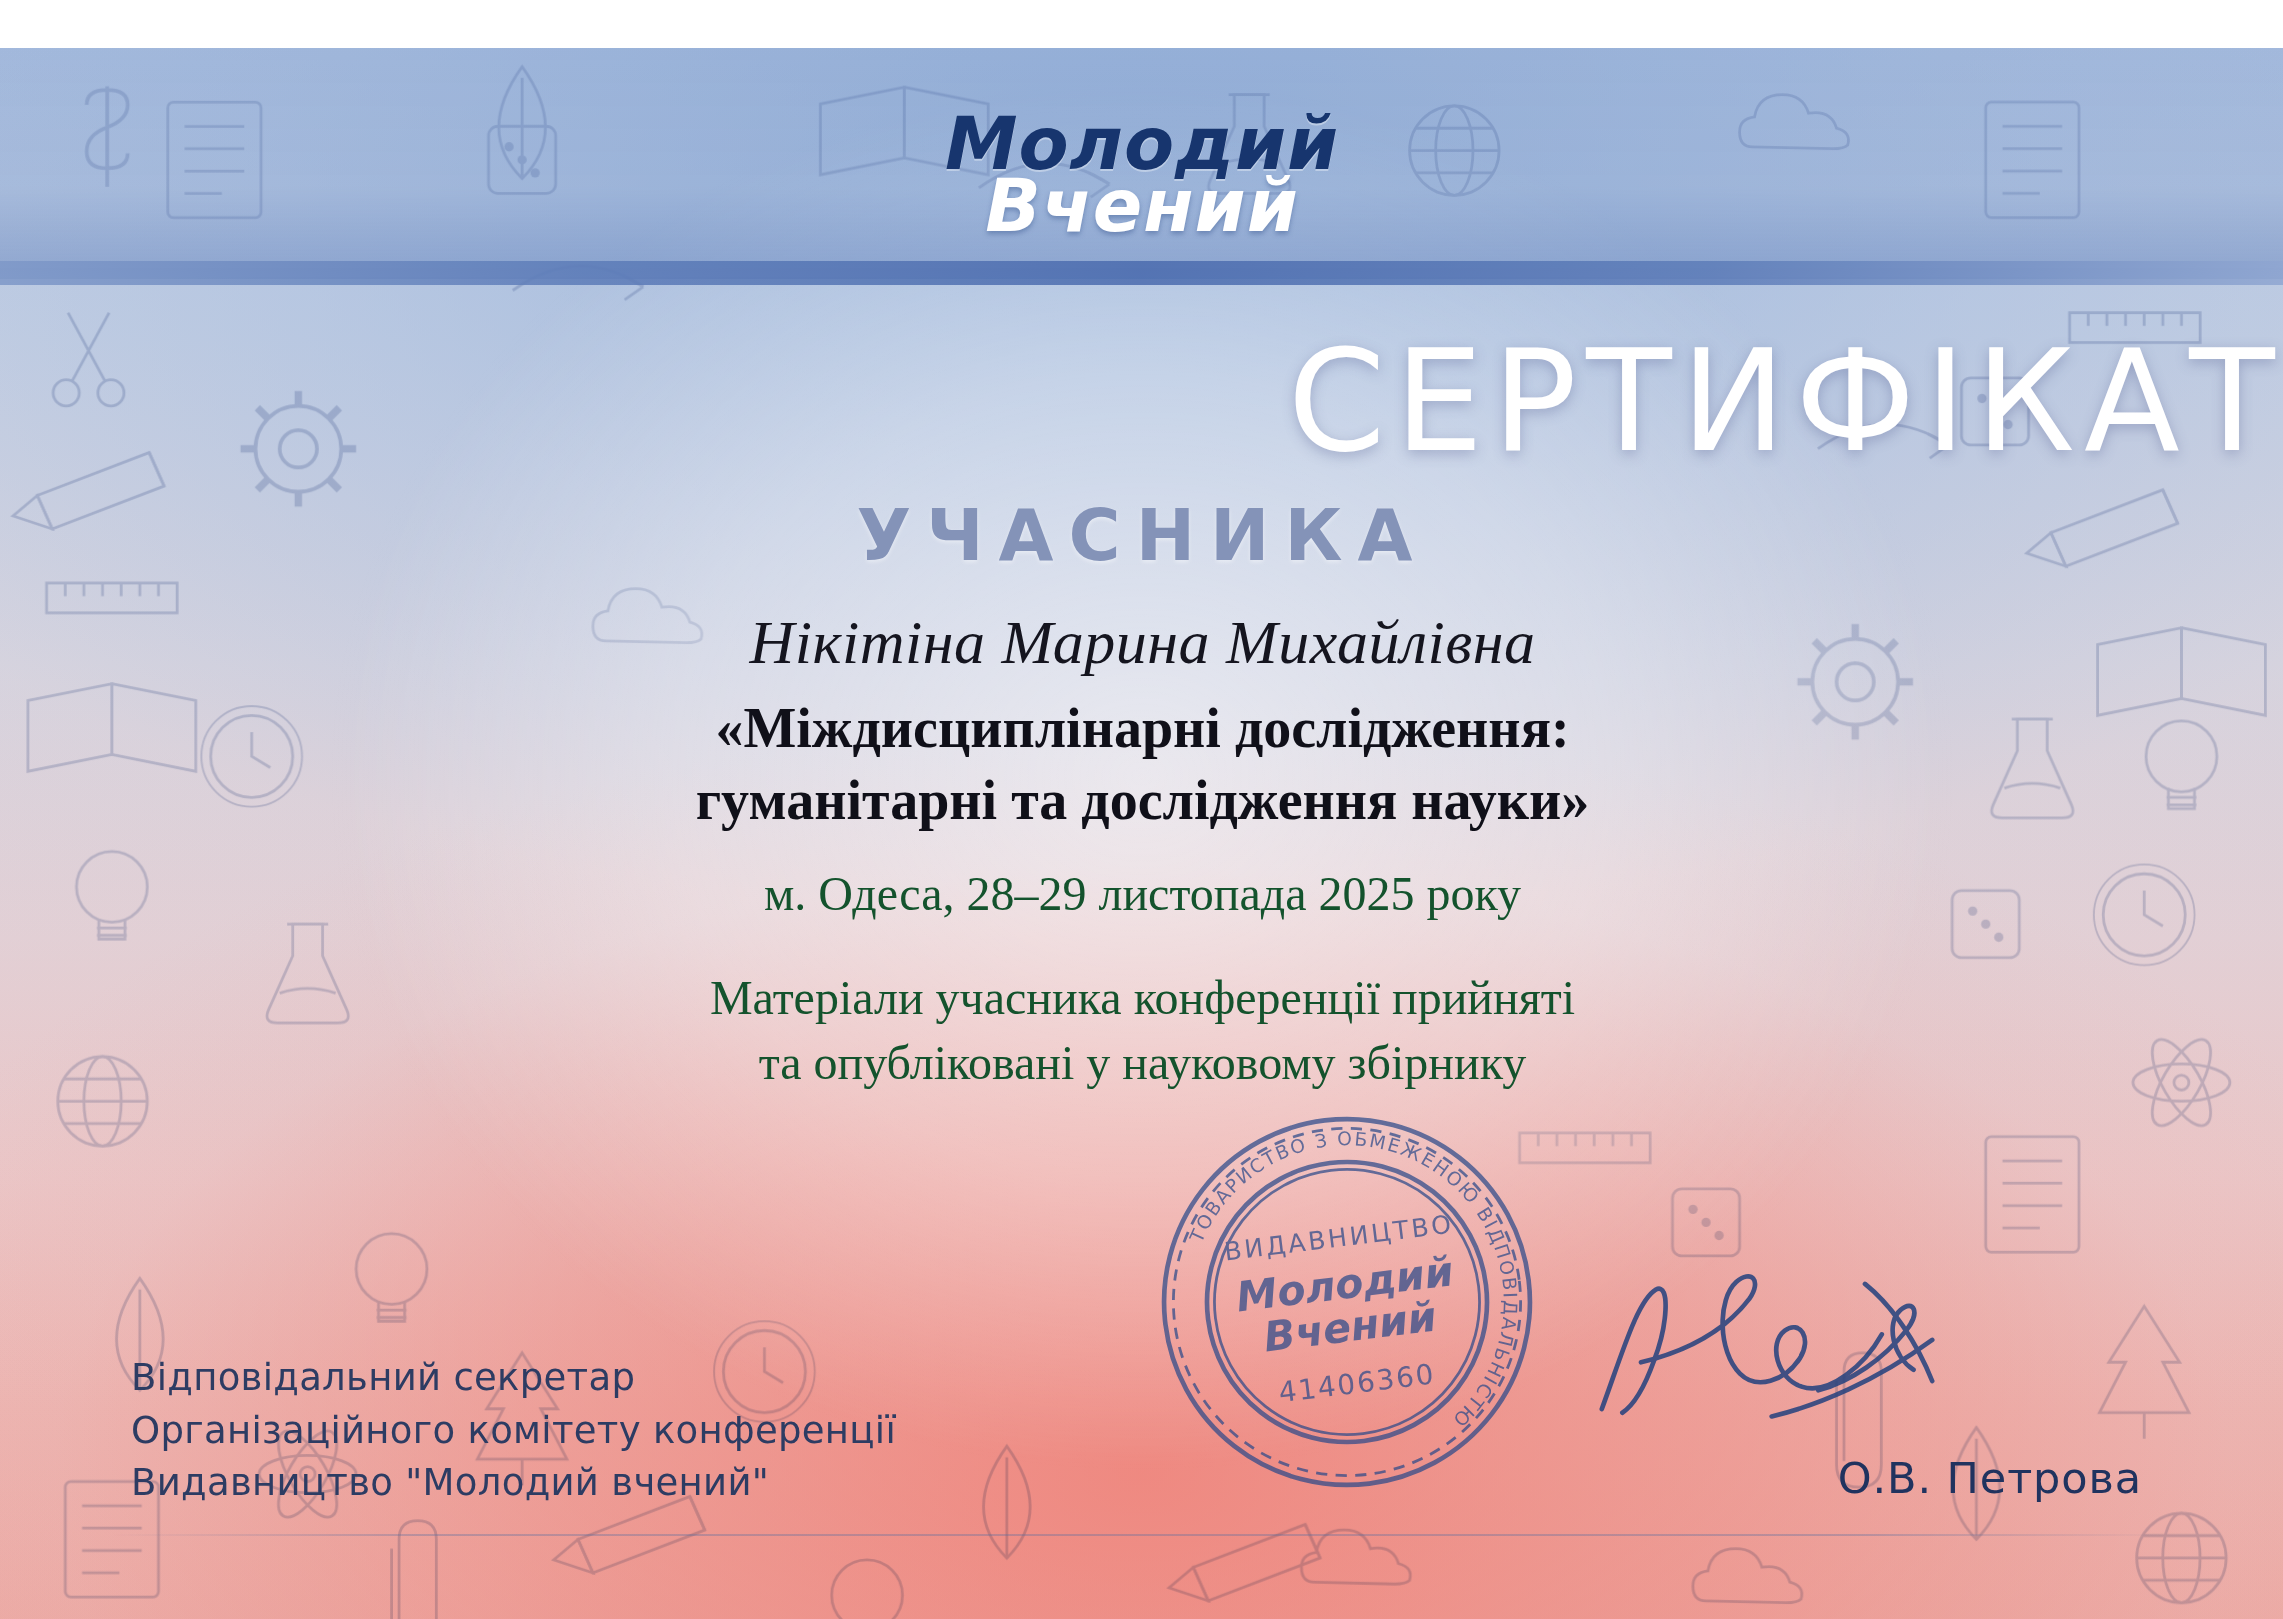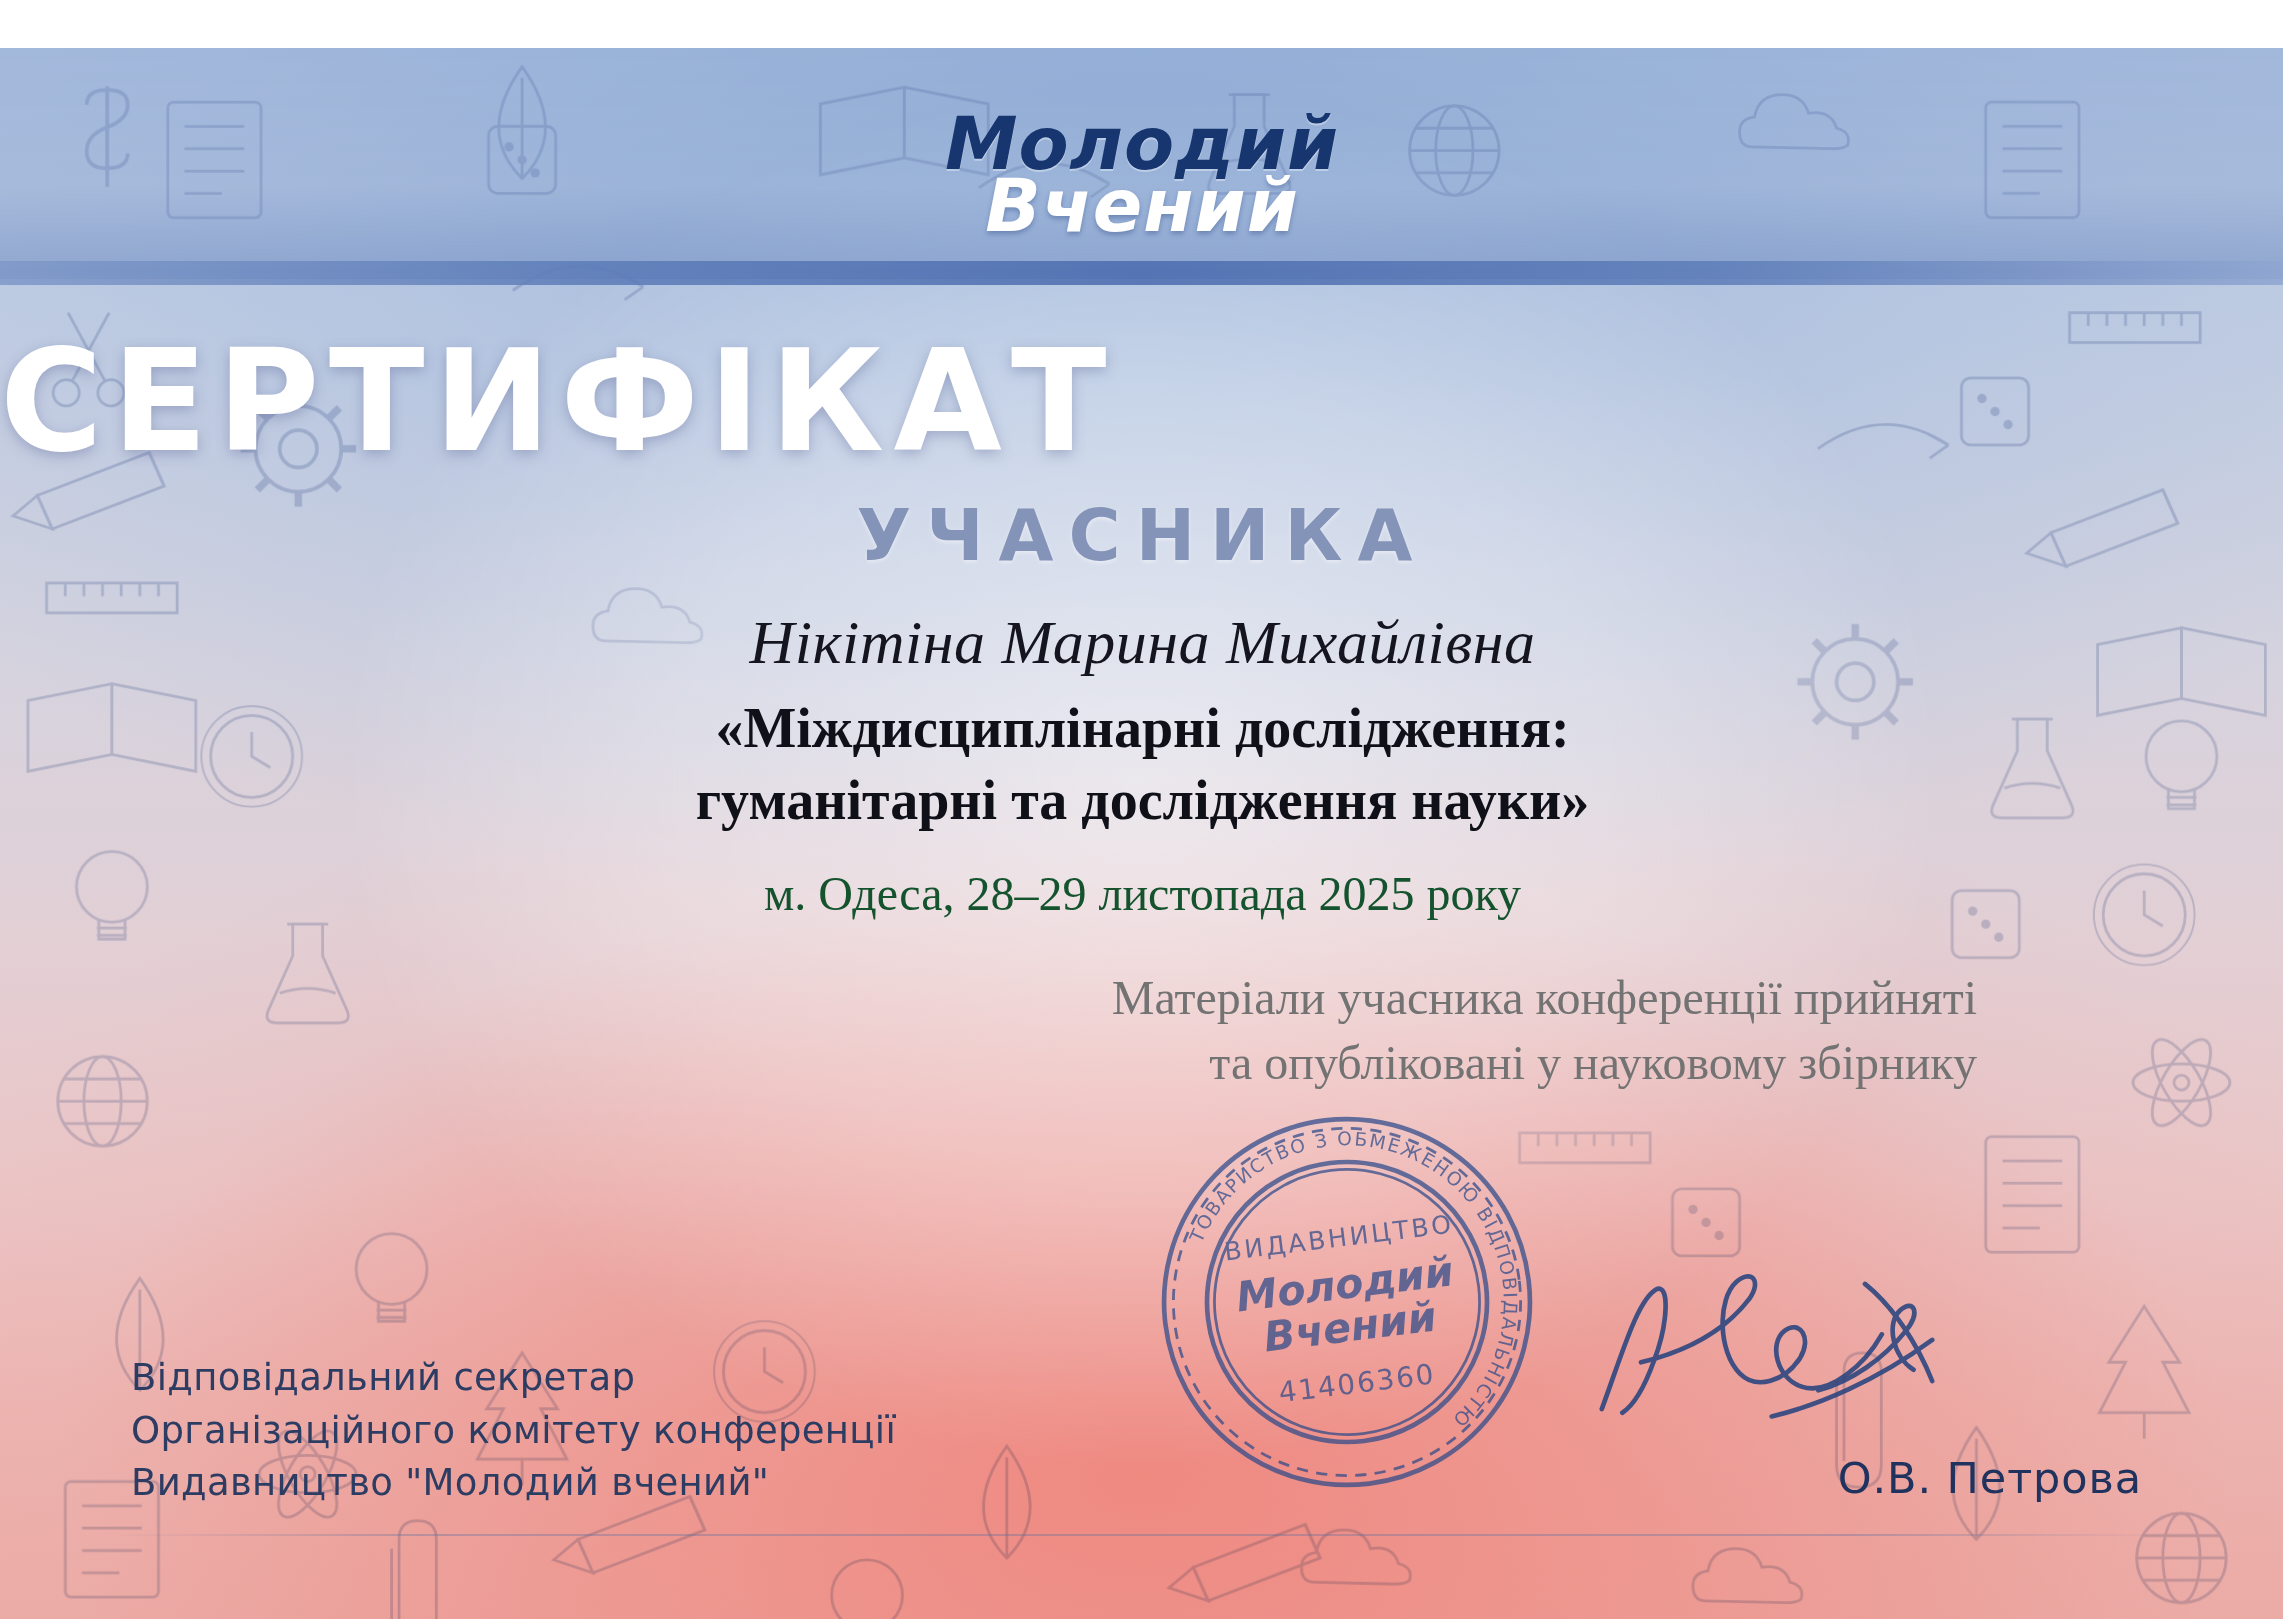--- a/index.html
+++ b/index.html
@@ -98,23 +98,23 @@
     text-shadow: 0 2.8px 5.6px rgba(30,60,120,0.35);
     margin-top: -5.6px;
   }
 
   
   .title-main {
     position: absolute;
     top: 272px;
     left: 0;
     right: 0;
-    text-align: left;
-    font-family: "DejaVu Sans", sans-serif;
-    font-weight: bold;
+    text-align: right;
+    font-family: "DejaVu Sans", sans-serif;
+    font-weight: normal;
     font-size: 140px;
     letter-spacing: 9.3px;
     color: #ffffff;
     text-shadow: 0 3.7px 13px rgba(80,90,140,0.35);
   }
   .title-sub {
     position: absolute;
     top: 446px;
     left: 0;
     right: 0;
@@ -159,22 +159,21 @@
   }
   .place-date {
     font-size: 48px;
     margin-top: 30px;
     margin-bottom: 45px;
     color: #14532d;
   }
   .materials {
     font-size: 48px;
     line-height: 1.35;
-    color: #737373;
-    text-align: right;
+    color: #14532d;
   }
 
   
   .footer-sign {
     position: absolute;
     left: 131px;
     bottom: 157px;
     font-family: "DejaVu Sans", sans-serif;
     font-size: 37px;
     line-height: 1.42;

